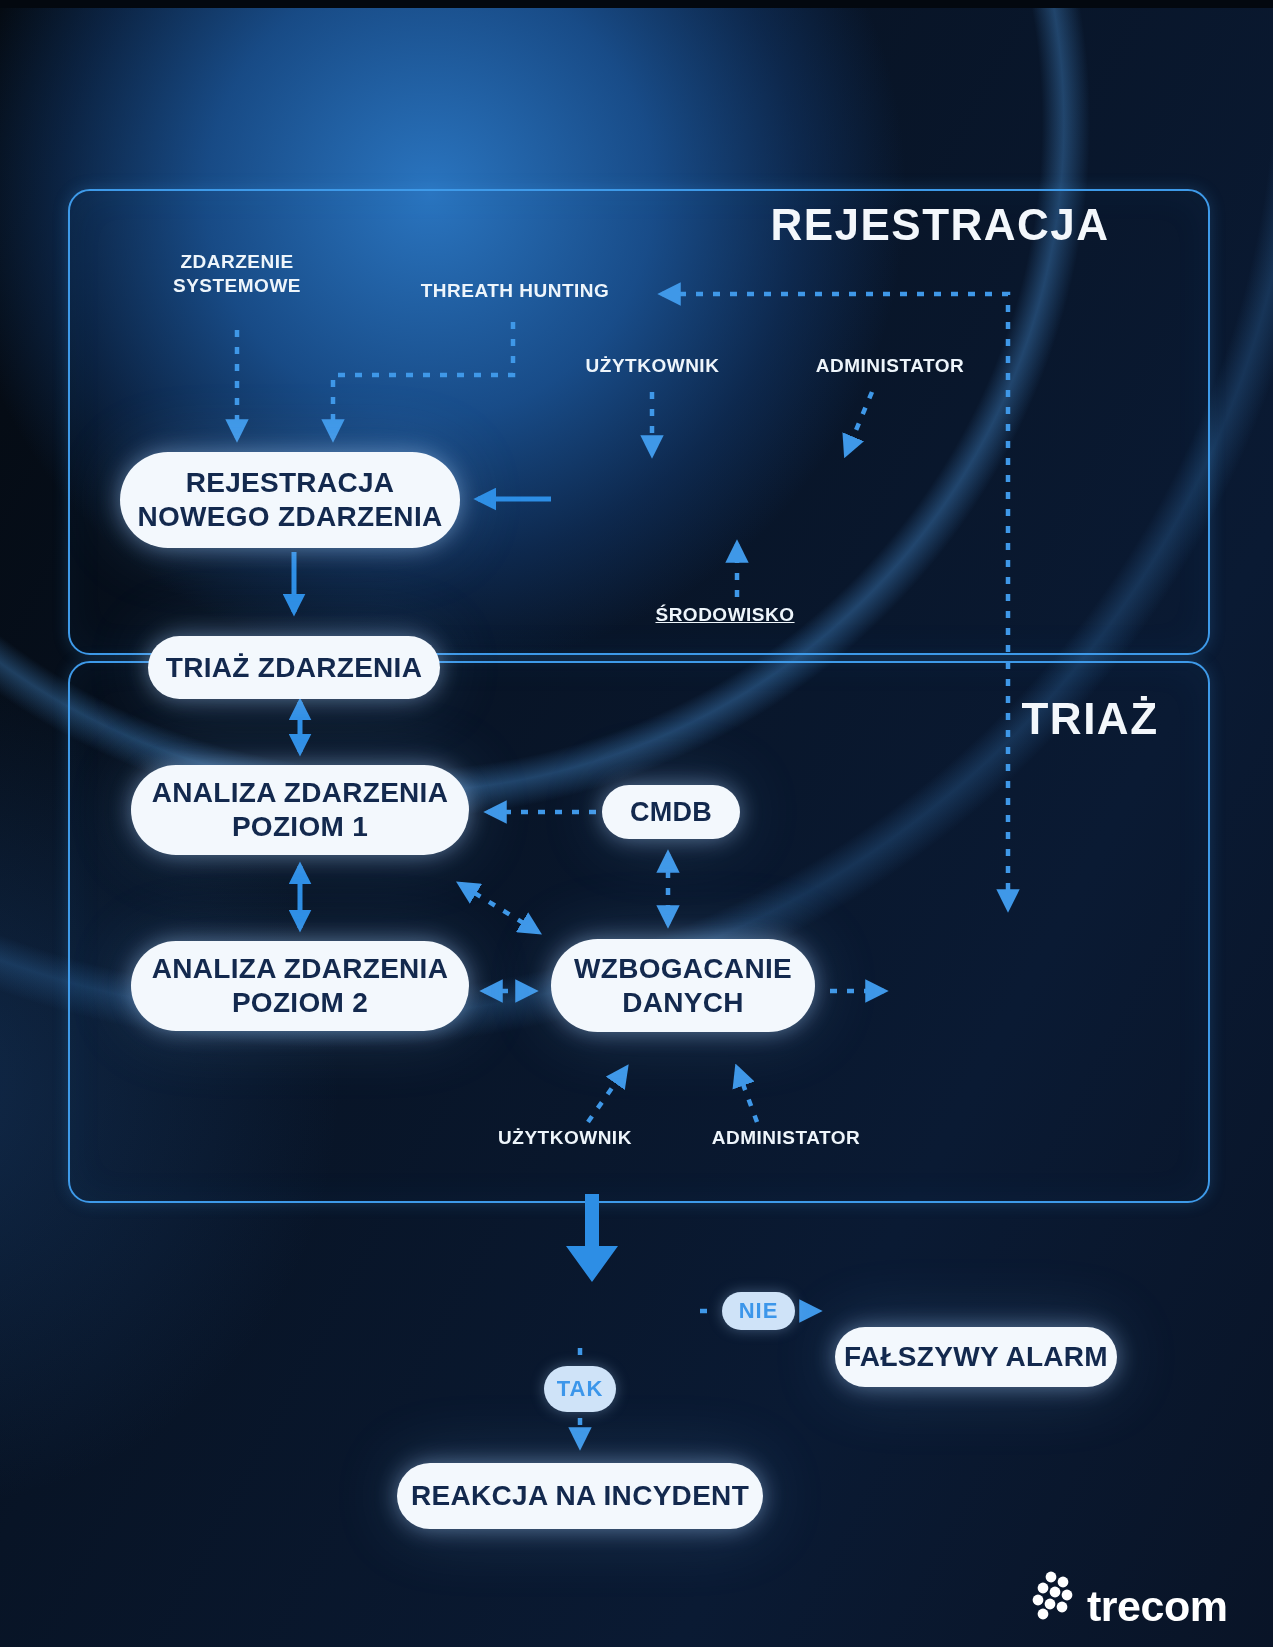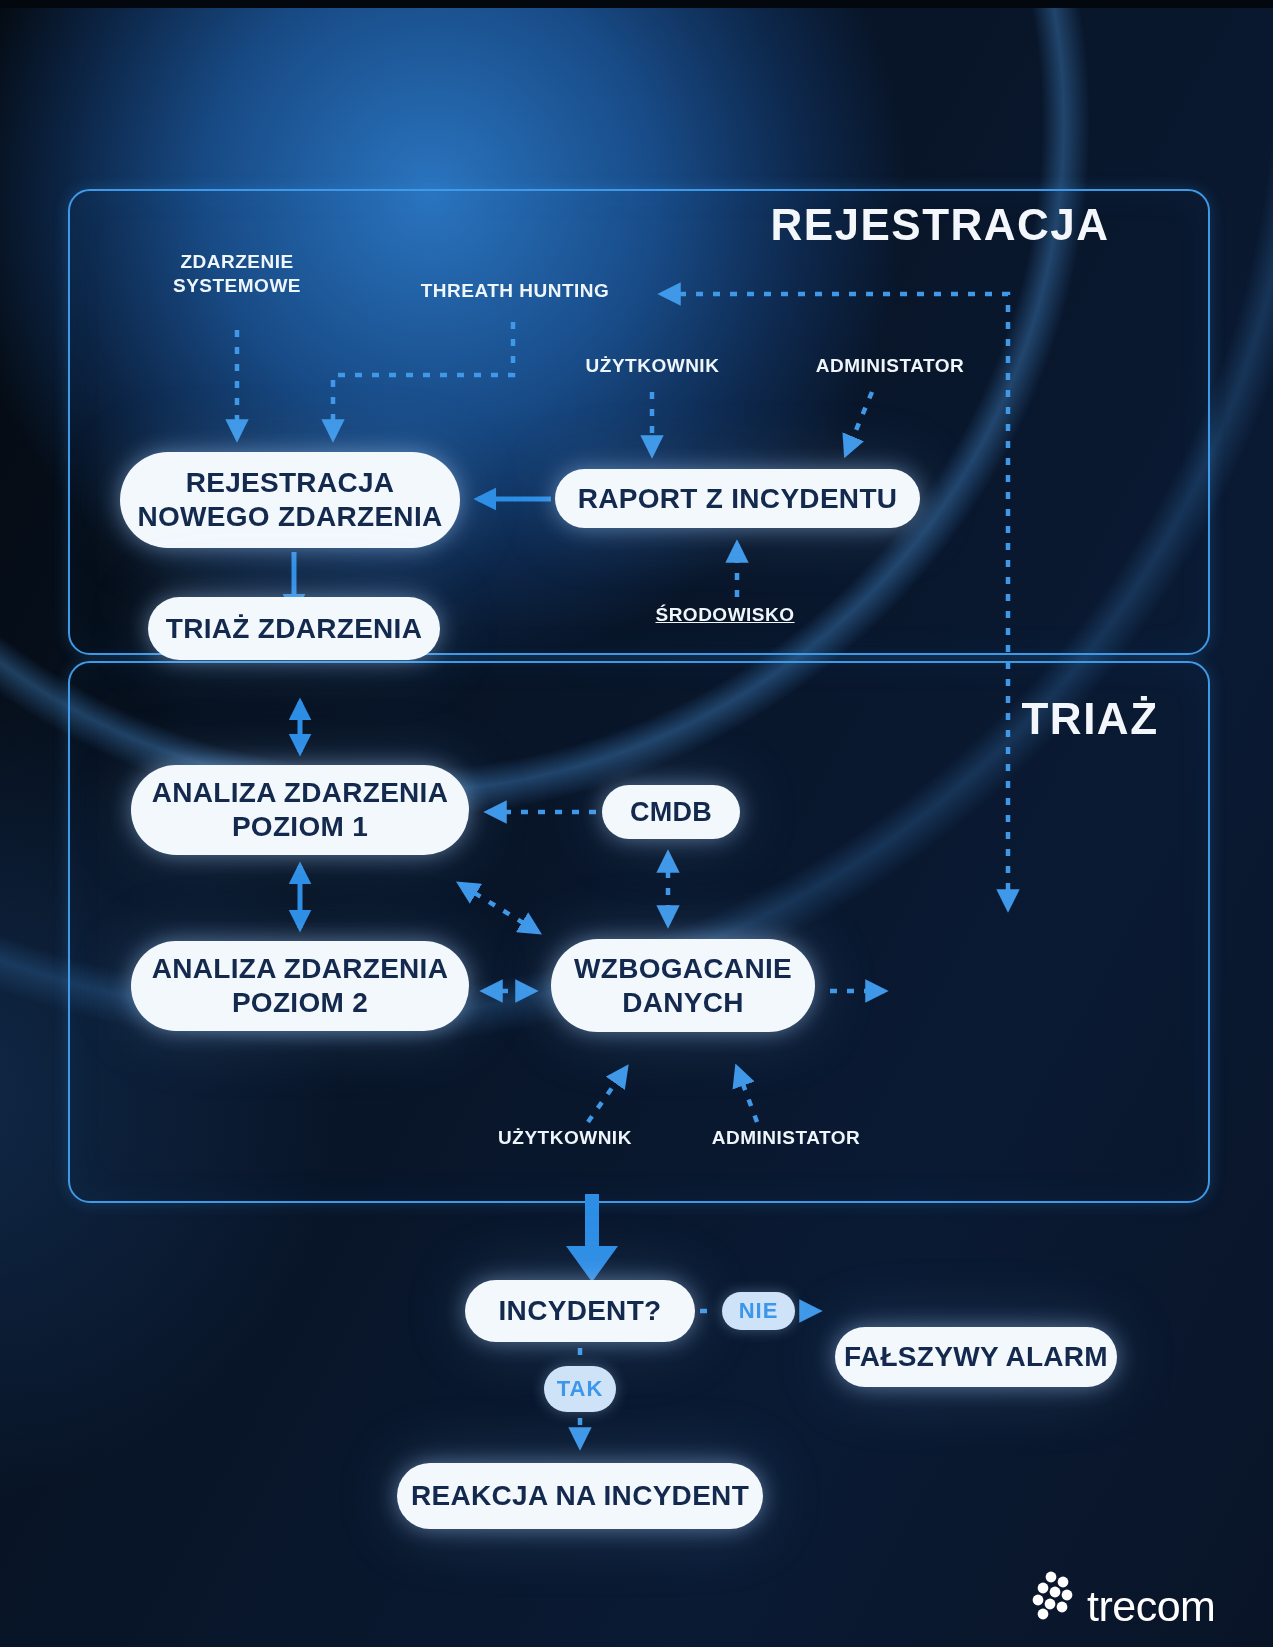--- a/index.html
+++ b/index.html
@@ -24,21 +24,21 @@
     box-shadow:0 0 22px rgba(165,205,250,.48), 0 0 70px rgba(120,180,240,.20);}
   .node.small{font-size:27px;}
   .node.rect{border-radius:30px;}
   .badge{position:absolute;background:#cfe3f8;color:#3c96ea;font-weight:700;font-size:22px;
     letter-spacing:1px;border-radius:999px;display:flex;align-items:center;justify-content:center;
     box-shadow:0 0 14px rgba(165,205,250,.35);}
   #connectors{position:absolute;left:0;top:0;width:1273px;height:1647px;pointer-events:none;}
   .sline{stroke:#2d8ee5;stroke-width:5;fill:none;}
   .dline{stroke:#3f98e8;stroke-width:4.5;fill:none;stroke-dasharray:7 10;}
   #logo{position:absolute;left:1030px;top:1556px;display:flex;align-items:flex-end;gap:7px;}
-  #logo .brandtext{color:#ffffff;font-weight:400;font-size:43px;letter-spacing:-.5px;line-height:.82;}
+  #logo .brandtext{color:#ffffff;font-weight:700;font-size:43px;letter-spacing:-.5px;line-height:.82;}
 </style>
 </head>
 <body>
 
 <div id="canvas">
 
   <div class="secbox" style="left:68px;top:181px;width:1138px;height:462px;"></div>
   <div class="secbox" style="left:68px;top:653px;width:1138px;height:538px;"></div>
 
   <svg id="connectors" viewBox="0 0 1273 1647" xmlns="http://www.w3.org/2000/svg">
@@ -84,30 +84,28 @@
 SYSTEMOWE</div>
   <div class="lbl" style="left:345px;top:271px;width:340px;">THREATH HUNTING</div>
   <div class="lbl" style="left:545px;top:346px;width:215px;">UŻYTKOWNIK</div>
   <div class="lbl" style="left:770px;top:346px;width:240px;">ADMINISTATOR</div>
   <div class="lbl" style="left:600px;top:595px;width:250px;text-decoration:underline;">ŚRODOWISKO</div>
   <div class="lbl" style="left:455px;top:1118px;width:220px;">UŻYTKOWNIK</div>
   <div class="lbl" style="left:666px;top:1118px;width:240px;">ADMINISTATOR</div>
 
   <div class="node" style="left:120px;top:444px;width:340px;height:96px;">REJESTRACJA
 NOWEGO ZDARZENIA</div>
-  <div class="node" style="left:555px;top:461px;width:365px;height:59px;">RAPORT Z INCYDENTU</div>
-  <div class="node" style="left:148px;top:589px;width:292px;height:63px;">TRIAŻ ZDARZENIA</div>
+  <div class="node" style="left:148px;top:628px;width:292px;height:63px;">TRIAŻ ZDARZENIA</div>
   <div class="node" style="left:131px;top:757px;width:338px;height:90px;">ANALIZA ZDARZENIA
 POZIOM 1</div>
   <div class="node small" style="left:602px;top:777px;width:138px;height:54px;">CMDB</div>
   <div class="node" style="left:131px;top:933px;width:338px;height:90px;">ANALIZA ZDARZENIA
 POZIOM 2</div>
   <div class="node" style="left:551px;top:931px;width:264px;height:93px;">WZBOGACANIE
 DANYCH</div>
-  <div class="node" style="left:465px;top:1272px;width:230px;height:62px;">INCYDENT?</div>
   <div class="node rect" style="left:835px;top:1319px;width:282px;height:60px;">FAŁSZYWY ALARM</div>
   <div class="node" style="left:397px;top:1455px;width:366px;height:66px;">REAKCJA NA INCYDENT</div>
 
   <div class="badge" style="left:722px;top:1284px;width:73px;height:38px;text-align:right;">NIE</div>
   <div class="badge" style="left:544px;top:1358px;width:72px;height:46px;">TAK</div>
 
   <div id="logo">
     <svg width="50" height="60" viewBox="0 0 50 60" xmlns="http://www.w3.org/2000/svg" fill="#ffffff">
       <circle cx="21" cy="13" r="5.4"></circle>
         <circle cx="33" cy="18" r="5.4"></circle>

